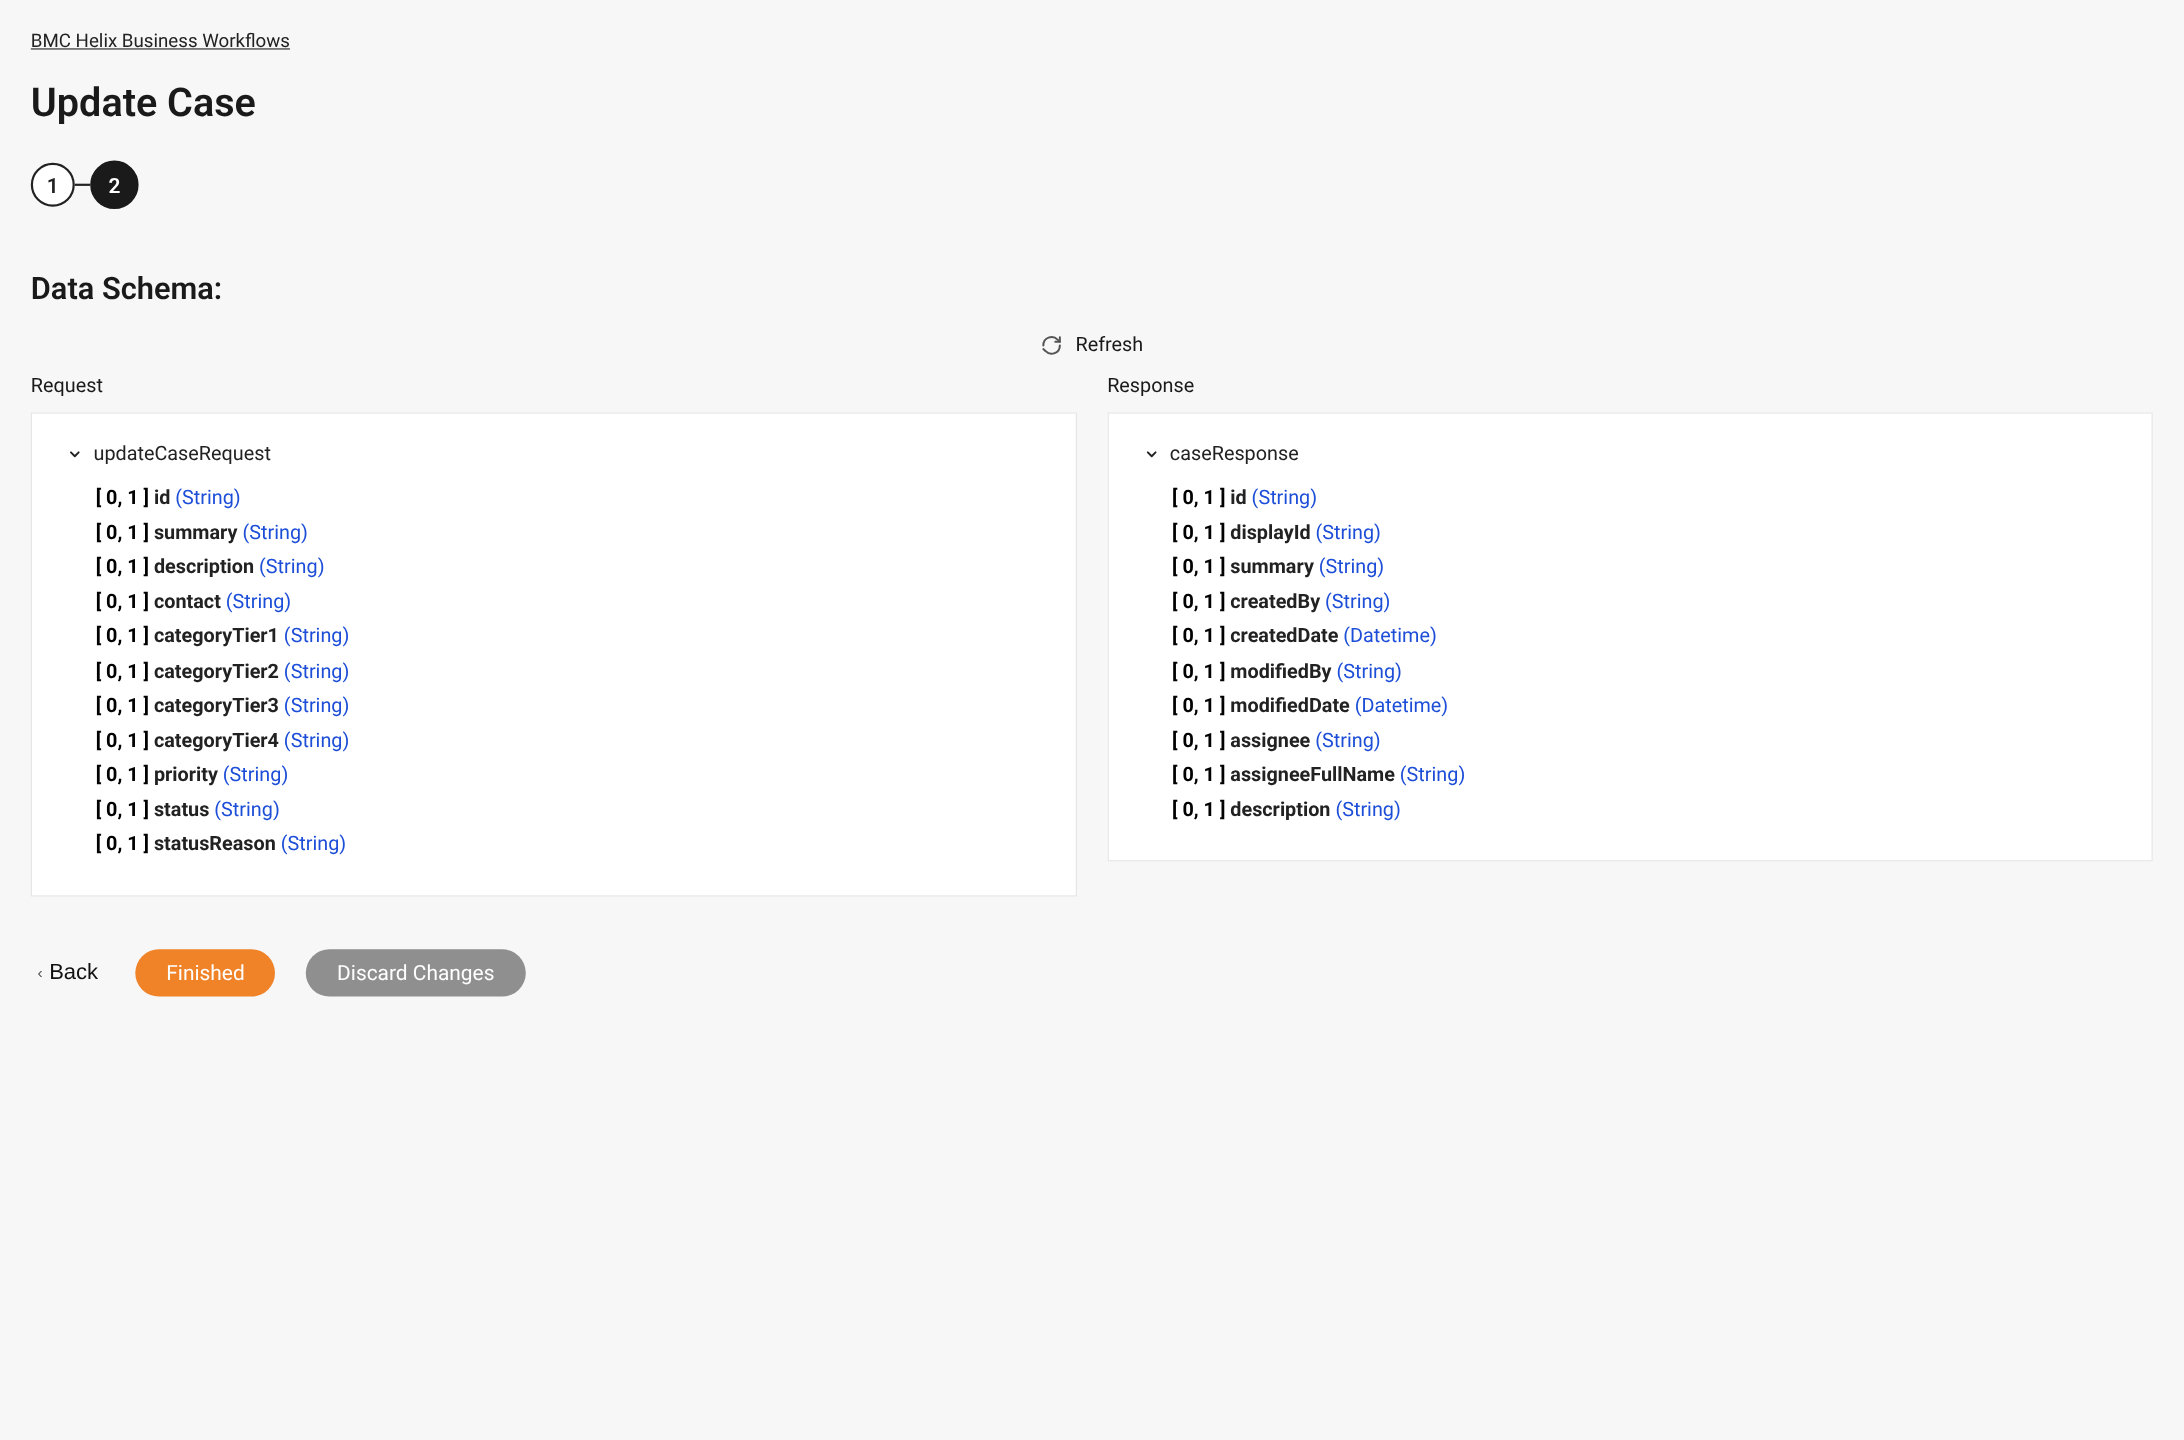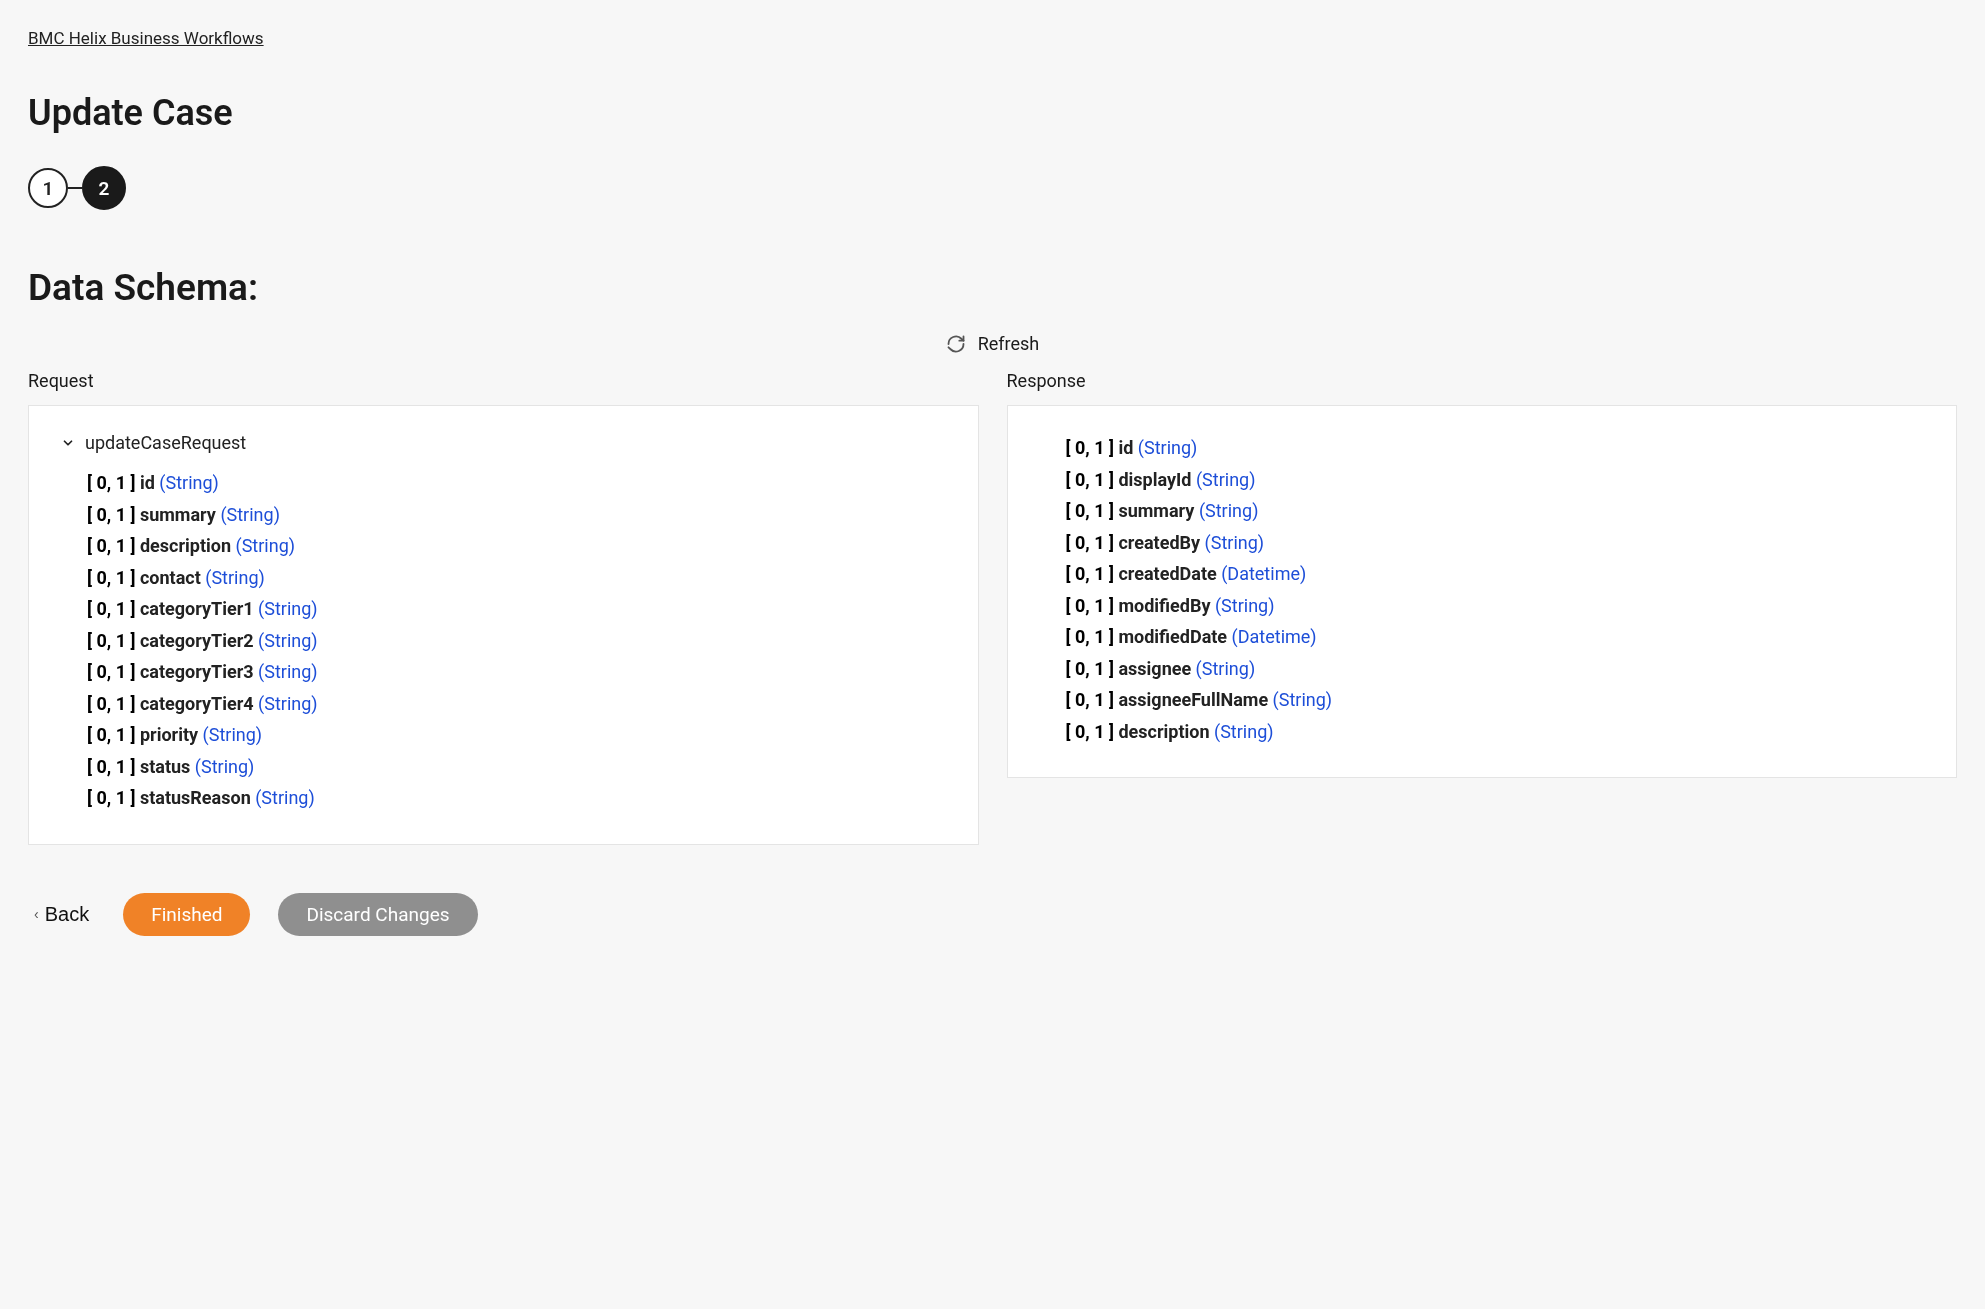--- a/index.html
+++ b/index.html
@@ -10,21 +10,21 @@
     padding: 28px 28px 40px 28px;
   }
   a.breadcrumb-link {
     color: #222;
     text-decoration: underline;
     font-size: 17px;
   }
   h1.page-title {
     font-size: 36px;
     font-weight: 600;
-    margin-top: 44px;
+    margin-top: 24px;
     color: #1a1a1a;
   }
   .stepper {
     display: flex;
     align-items: center;
     margin-top: 32px;
   }
   .step {
     width: 40px;
     height: 40px;
@@ -47,21 +47,21 @@
     color: #fff;
     width: 44px;
     height: 44px;
   }
   .step-connector {
     width: 14px;
     height: 2px;
     background: #222;
   }
   h2.section-title {
-    font-size: 37px;
+    font-size: 28px;
     font-weight: 600;
     margin-top: 56px;
     color: #1a1a1a;
   }
   .refresh-row {
     display: flex;
     justify-content: center;
     align-items: center;
     margin-top: 24px;
     gap: 12px;
@@ -204,20 +204,26 @@
           <div class="field-row"><span class="cardinality">[ 0, 1 ] </span><span class="fname">priority</span><span class="ftype"> (String)</span></div>
           <div class="field-row"><span class="cardinality">[ 0, 1 ] </span><span class="fname">status</span><span class="ftype"> (String)</span></div>
           <div class="field-row"><span class="cardinality">[ 0, 1 ] </span><span class="fname">statusReason</span><span class="ftype"> (String)</span></div>
         </div>
     </div>
   </div>
 
   <div class="col">
     <div class="col-heading">Response</div>
     <div class="schema-card">
+      <div class="schema-root">
+        <svg class="chev" viewBox="0 0 24 24" fill="none" stroke="currentColor" stroke-width="3" stroke-linecap="round" stroke-linejoin="round">
+          <polyline points="6 9 12 15 18 9"></polyline>
+        </svg>
+        <span>caseResponse</span>
+      </div>
       <div class="schema-fields" id="response-fields">
           <div class="field-row"><span class="cardinality">[ 0, 1 ] </span><span class="fname">id</span><span class="ftype"> (String)</span></div>
           <div class="field-row"><span class="cardinality">[ 0, 1 ] </span><span class="fname">displayId</span><span class="ftype"> (String)</span></div>
           <div class="field-row"><span class="cardinality">[ 0, 1 ] </span><span class="fname">summary</span><span class="ftype"> (String)</span></div>
           <div class="field-row"><span class="cardinality">[ 0, 1 ] </span><span class="fname">createdBy</span><span class="ftype"> (String)</span></div>
           <div class="field-row"><span class="cardinality">[ 0, 1 ] </span><span class="fname">createdDate</span><span class="ftype"> (Datetime)</span></div>
           <div class="field-row"><span class="cardinality">[ 0, 1 ] </span><span class="fname">modifiedBy</span><span class="ftype"> (String)</span></div>
           <div class="field-row"><span class="cardinality">[ 0, 1 ] </span><span class="fname">modifiedDate</span><span class="ftype"> (Datetime)</span></div>
           <div class="field-row"><span class="cardinality">[ 0, 1 ] </span><span class="fname">assignee</span><span class="ftype"> (String)</span></div>
           <div class="field-row"><span class="cardinality">[ 0, 1 ] </span><span class="fname">assigneeFullName</span><span class="ftype"> (String)</span></div>

